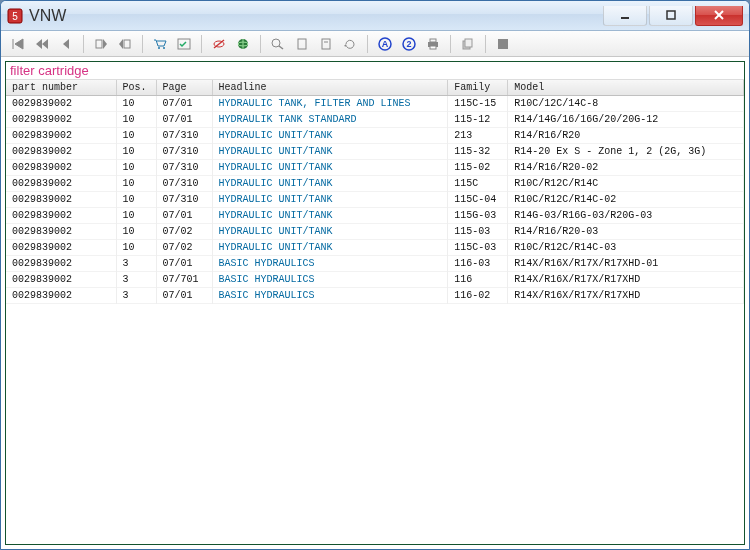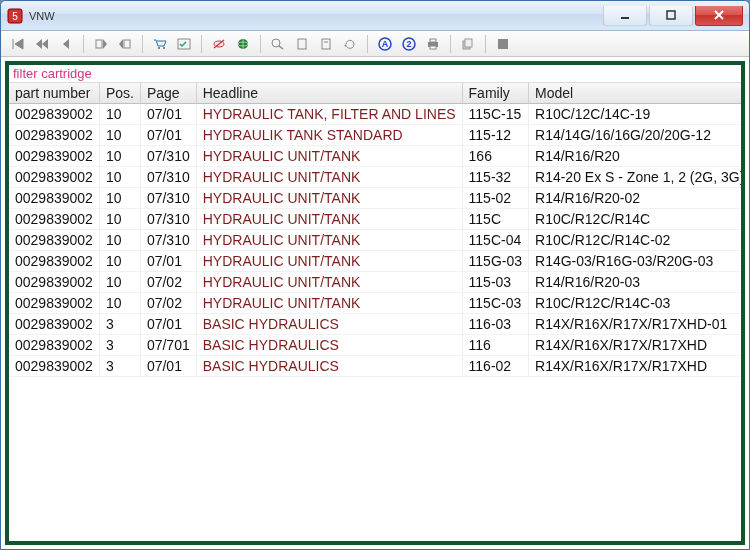--- a/index.html
+++ b/index.html
@@ -27,21 +27,21 @@
     border-bottom: 1px solid #9db7d1;
     display: flex;
     align-items: center;
     padding: 0 0 0 6px;
   }
   .titlebar .app-icon {
     width: 16px; height: 16px;
     margin-right: 6px;
     display: inline-flex; align-items:center; justify-content:center;
   }
-  .titlebar .title { font-size: 11px; color: #333; }
+  .titlebar .title { font-size: 16px; color: #333; }
   .winbtns { margin-left: auto; display:flex; }
   .winbtn {
     width: 44px; height: 20px;
     margin-left: 0;
     border: 1px solid rgba(0,0,0,0.15);
     border-top: none;
     border-radius: 0 0 3px 3px;
     display:flex; align-items:center; justify-content:center;
     background: linear-gradient(#f3f7fc,#dbe8f5);
     margin-right: 2px;
@@ -71,54 +71,55 @@
     border-radius: 2px;
     color:#555;
   }
   .tbtn svg { display:block; }
   .tsep {
     width:1px; height:18px; background:#c7c7c7; margin:0 4px;
   }
   .content {
     flex:1;
     margin: 4px;
-    border: 4px solid #14532d;
+    border: 1px solid #14532d;
     background:#fff;
     overflow:auto;
     display:flex;
     flex-direction:column;
   }
   .filter-label {
     color: #d63384;
     padding: 1px 4px;
     font-size: 13px;
     border-bottom: 1px solid #ddd;
   }
   table {
     border-collapse: collapse;
     width: 100%;
-    font-size: 14px;
+    font-size: 10px;
+    font-family: Liberation Mono, monospace;
   }
   thead th {
     background: linear-gradient(#f7f7f7,#e7e7e7);
     text-align: left;
     font-weight: normal;
     color:#222;
     padding: 2px 6px;
     border-right: 1px solid #d0d0d0;
     border-bottom: 1px solid #c0c0c0;
     position: sticky; top:0;
   }
   tbody td {
     padding: 2px 6px;
     border-right: 1px solid #eee;
     color:#111;
     white-space: nowrap;
   }
-  tbody td.headline { color:#7f1d1d; }
+  tbody td.headline { color:#0369a1; }
   tbody tr { border-bottom: 1px solid #f2f2f2; }
   .col-part{width:110px;} .col-pos{width:40px;} .col-page{width:56px;}
   .col-headline{} .col-family{width:60px;} .col-model{}
 </style>
 </head>
 <body>
 
 <div class="window">
 
   <div class="titlebar">
@@ -286,36 +287,36 @@
           <th>Model</th>
         </tr>
       </thead>
       <tbody id="tbody">
           <tr>
             <td>0029839002</td>
             <td>10</td>
             <td>07/01</td>
             <td class="headline">HYDRAULIC TANK, FILTER AND LINES</td>
             <td>115C-15</td>
-            <td>R10C/12C/14C-19</td>
+            <td>R10C/12C/14C-8</td>
           </tr>
           <tr>
             <td>0029839002</td>
             <td>10</td>
             <td>07/01</td>
             <td class="headline">HYDRAULIK TANK STANDARD</td>
             <td>115-12</td>
             <td>R14/14G/16/16G/20/20G-12</td>
           </tr>
           <tr>
             <td>0029839002</td>
             <td>10</td>
             <td>07/310</td>
             <td class="headline">HYDRAULIC UNIT/TANK</td>
-            <td>166</td>
+            <td>213</td>
             <td>R14/R16/R20</td>
           </tr>
           <tr>
             <td>0029839002</td>
             <td>10</td>
             <td>07/310</td>
             <td class="headline">HYDRAULIC UNIT/TANK</td>
             <td>115-32</td>
             <td>R14-20 Ex S - Zone 1, 2 (2G, 3G)</td>
           </tr>

